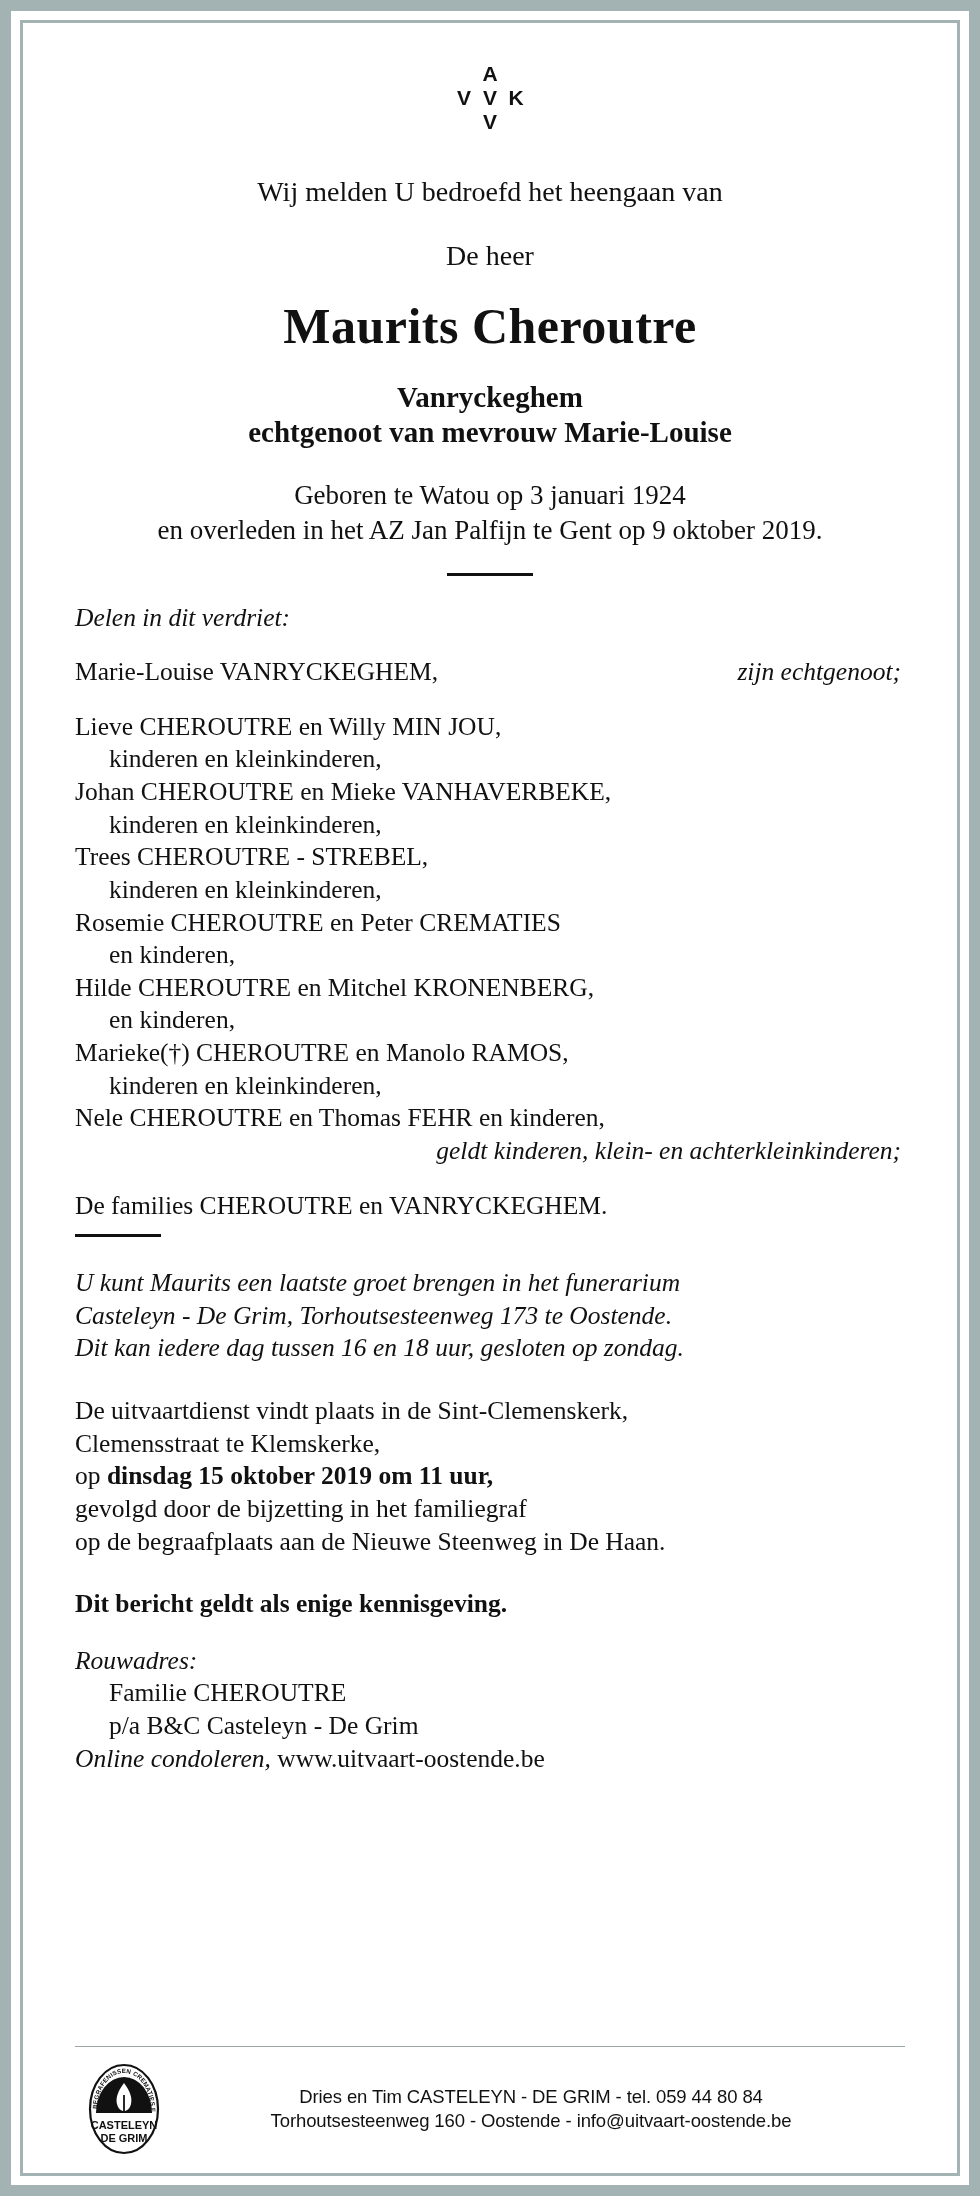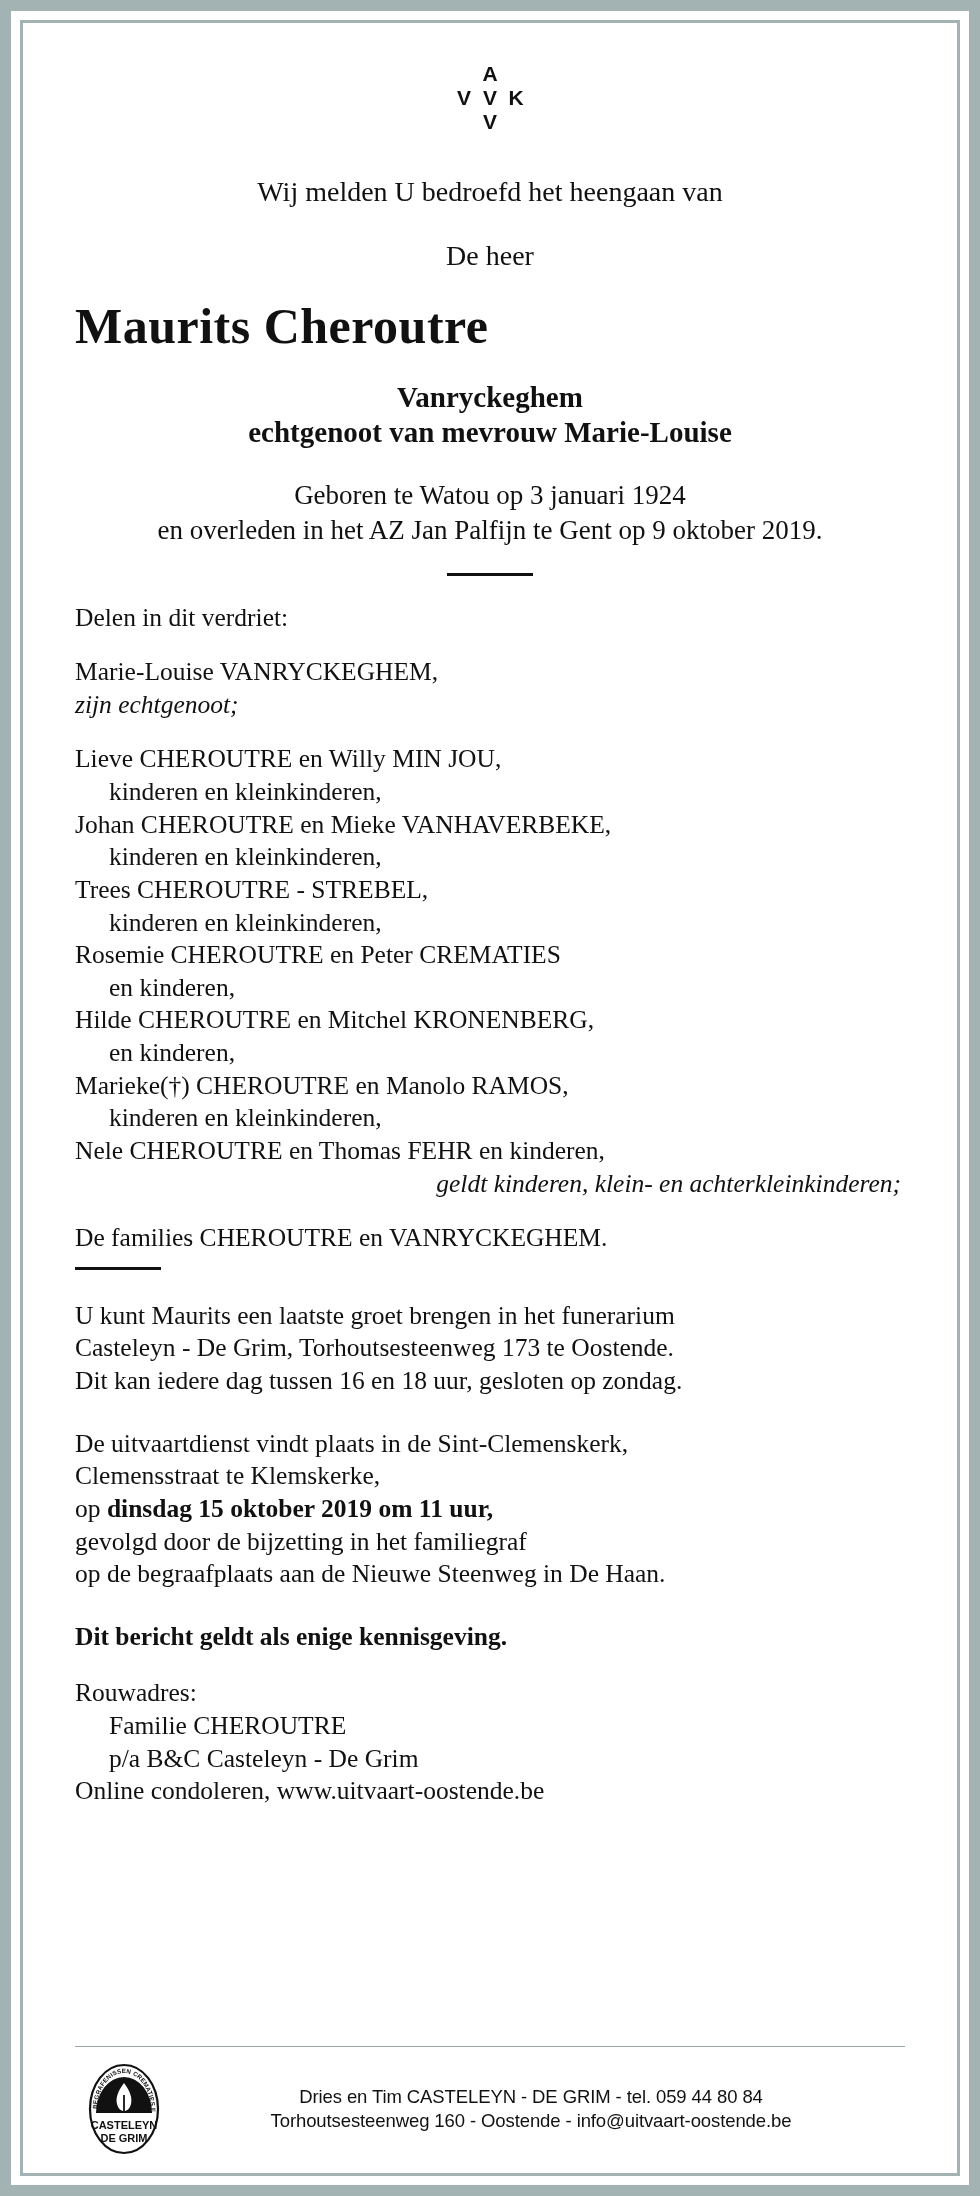--- a/index.html
+++ b/index.html
@@ -76,21 +76,21 @@
     margin-bottom: 30px;
   }
   .deheer {
     text-align: center;
     font-size: 28px;
     font-weight: normal;
     line-height: 1.2;
     margin-bottom: 26px;
   }
   .deceased-name {
-    text-align: left;
+    text-align: center;
     font-size: 50px;
     font-weight: bold;
     line-height: 1.1;
     letter-spacing: 0.5px;
     margin-bottom: 26px;
   }
   .spouse-line {
     text-align: center;
     font-size: 29px;
     font-weight: bold;
@@ -116,30 +116,29 @@
     height: 3px;
     background: #111111;
     margin: 12px 0 30px 0;
   }
 
   
   .body-text {
     font-size: 25.5px;
     line-height: 1.28;
   }
-  .it { }
+  .it { font-style: italic; }
   .bold { font-weight: bold; }
   .section-gap { height: 22px; }
 
   .row-two {
     display: flex;
     justify-content: space-between;
     align-items: baseline;
     width: 100%;
-    flex-direction: column;
   }
   .row-two .right-it {
     font-style: italic;
     padding-right: 4px;
   }
   .indent-1 { padding-left: 34px; }
   .right-indent-block {
     text-align: right;
     font-style: italic;
     padding-right: 4px;

